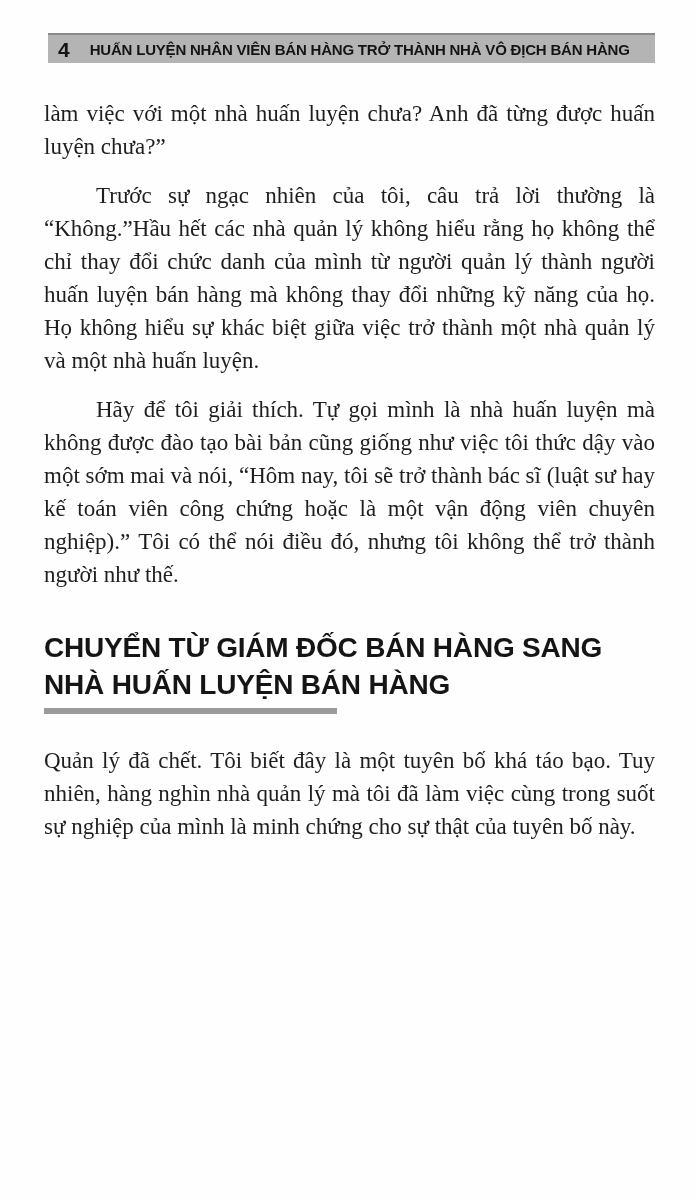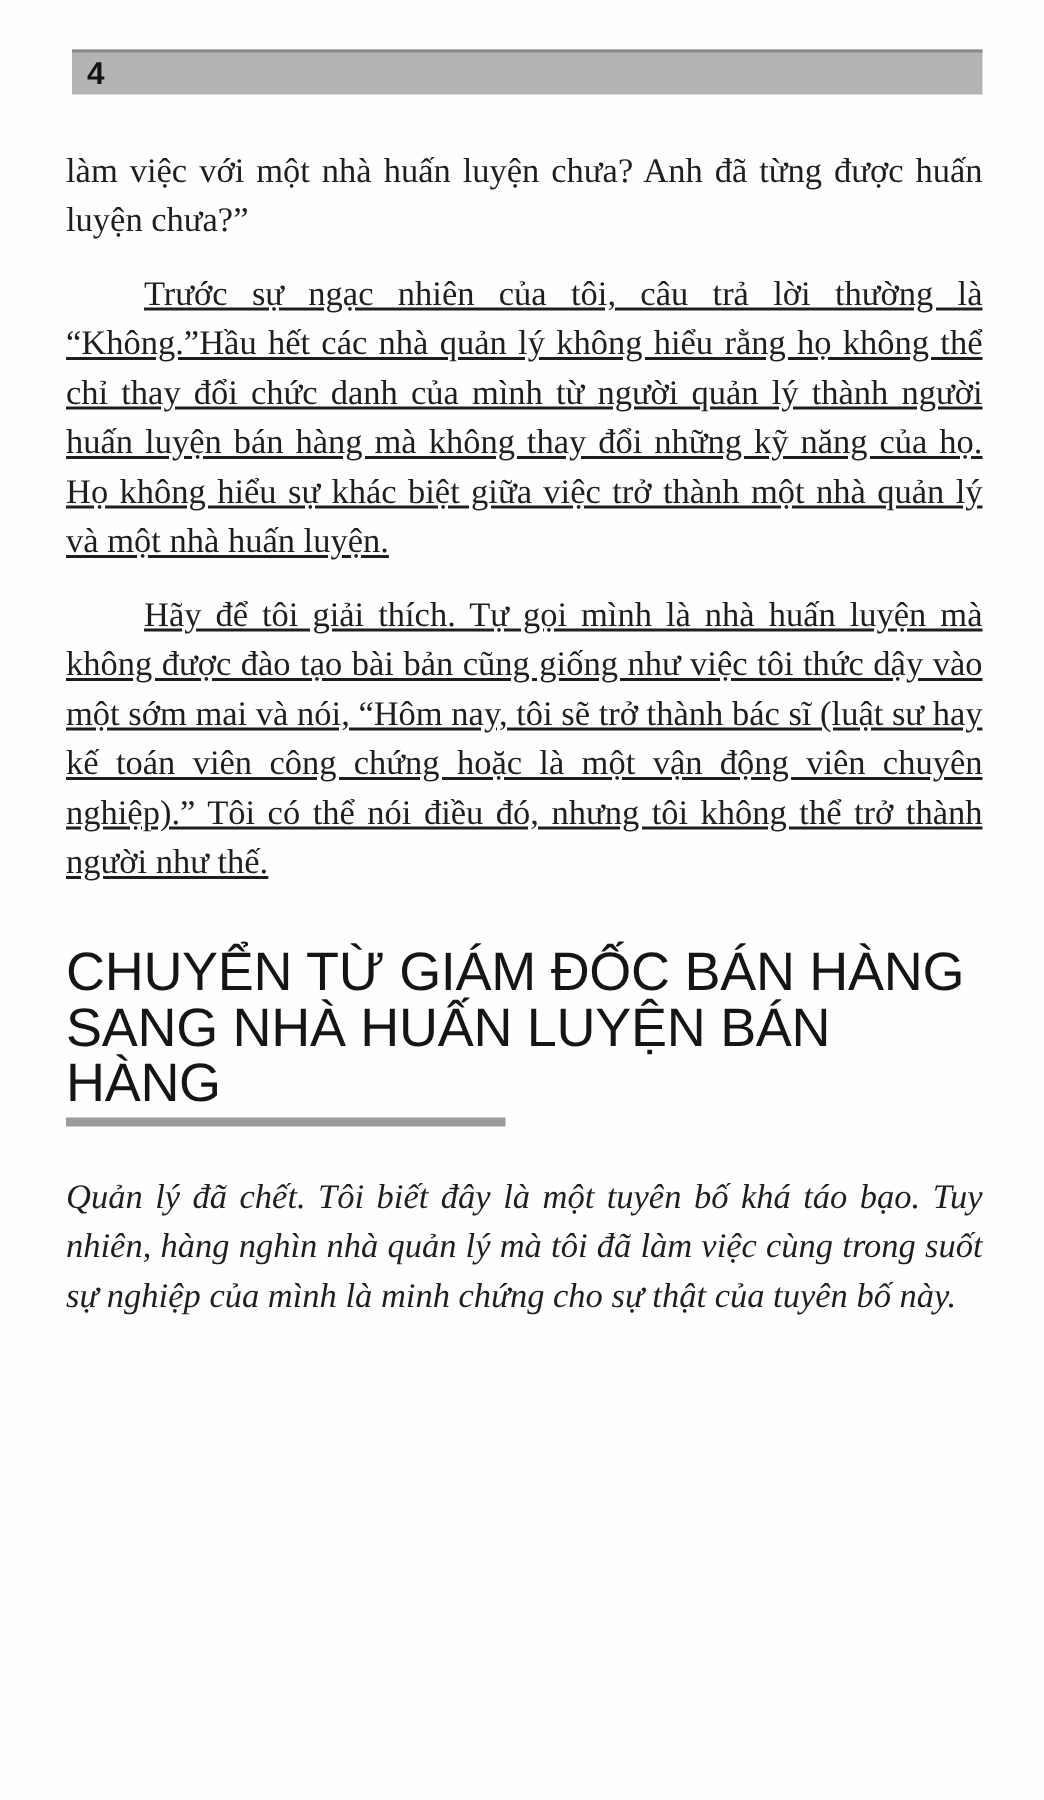--- a/index.html
+++ b/index.html
@@ -40,44 +40,45 @@
     letter-spacing:-0.2px;white-space:nowrap;
     line-height:1;flex:0 0 auto;
   }
   .content{margin:34px 41px 0 44px;width:611px;}
   .para{
     margin:16px 0 9px 0;
     font-size:23px;line-height:33px;
     text-align:justify;
     color:var(--body-text);
   }
-  .para.indent{text-indent:52px;text-decoration:underline;}
+  .para.indent{text-indent:52px;}
   .section-heading{
     margin:38px 0 0 0;
     font-family:"Liberation Sans","DejaVu Sans",sans-serif;
-    font-size:36px;font-weight:normal;
+    font-size:28px;font-weight:bold;
     line-height:37px;
     letter-spacing:-0.2px;
     color:var(--heading-text);
     max-width:611px;
   }
   .heading-underline{
     margin-top:5px;
     width:293px;height:6px;
     background:var(--heading-underline);
   }
-  .para.after-heading{margin-top:30px;font-style:italic;}
+  .para.after-heading{margin-top:30px;}
 </style>
 </head>
 <body>
 
 <div class="page">
 
   <header class="chapter-header">
     <span class="chapter-num">4</span>
+    <span class="chapter-title">HUẤN LUYỆN NHÂN VIÊN BÁN HÀNG TRỞ THÀNH NHÀ VÔ ĐỊCH BÁN HÀNG</span>
   </header>
 
   <main class="content">
     <p class="para">làm việc với một nhà huấn luyện chưa? Anh đã từng được huấn luyện chưa?”</p>
     <p class="para indent">Trước sự ngạc nhiên của tôi, câu trả lời thường là “Không.”Hầu hết các nhà quản lý không hiểu rằng họ không thể chỉ thay đổi chức danh của mình từ người quản lý thành người huấn luyện bán hàng mà không thay đổi những kỹ năng của họ. Họ không hiểu sự khác biệt giữa việc trở thành một nhà quản lý và một nhà huấn luyện.</p>
     <p class="para indent">Hãy để tôi giải thích. Tự gọi mình là nhà huấn luyện mà không được đào tạo bài bản cũng giống như việc tôi thức dậy vào một sớm mai và nói, “Hôm nay, tôi sẽ trở thành bác sĩ (luật sư hay kế toán viên công chứng hoặc là một vận động viên chuyên nghiệp).” Tôi có thể nói điều đó, nhưng tôi không thể trở thành người như thế.</p>
 
     <h2 class="section-heading">CHUYỂN TỪ GIÁM ĐỐC BÁN HÀNG SANG NHÀ HUẤN LUYỆN BÁN HÀNG</h2>
     <div class="heading-underline"></div>
 

